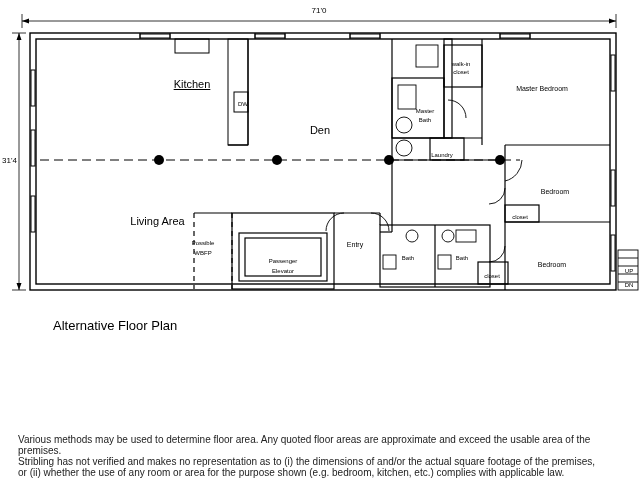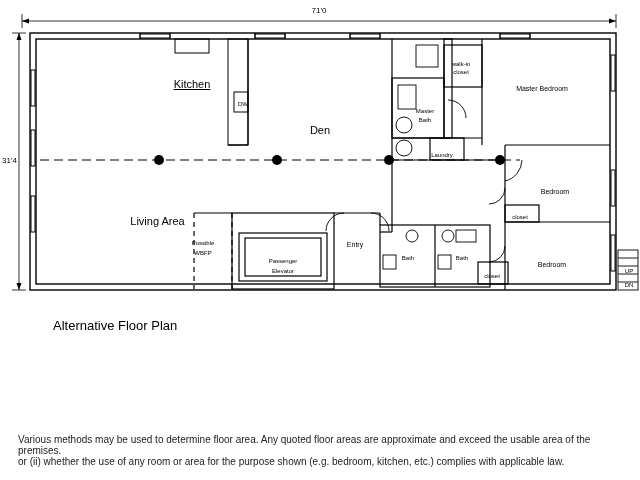--- a/index.html
+++ b/index.html
@@ -185,14 +185,15 @@
     <div class="lbl center t-tiny" style="left: 462px; top: 255px;">Bath</div>
     <div class="lbl center t-tiny" style="left: 243px; top: 101px;">DW</div>
     <div class="lbl center t-tiny" style="left: 629px; top: 268px;">UP</div>
     <div class="lbl center t-tiny" style="left: 629px; top: 282px;">DN</div>
   </div>
 
 <div class="lbl t-title" style="left:53px;top:318px;">Alternative Floor Plan</div>
 
 <div style="position:absolute;left:18px;top:434px;width:610px;">
   <div class="t-disc">Various methods may be used to determine floor area.  Any quoted floor areas are approximate and exceed the usable area of the premises.</div>
+  <div class="t-disc">Stribling has not verified and makes no representation as to (i) the dimensions of and/or the actual square footage of the premises,</div>
   <div class="t-disc">or (ii) whether the use of any room or area for the purpose shown (e.g. bedroom, kitchen, etc.) complies with applicable law.</div>
 </div>
 
 </body></html>

